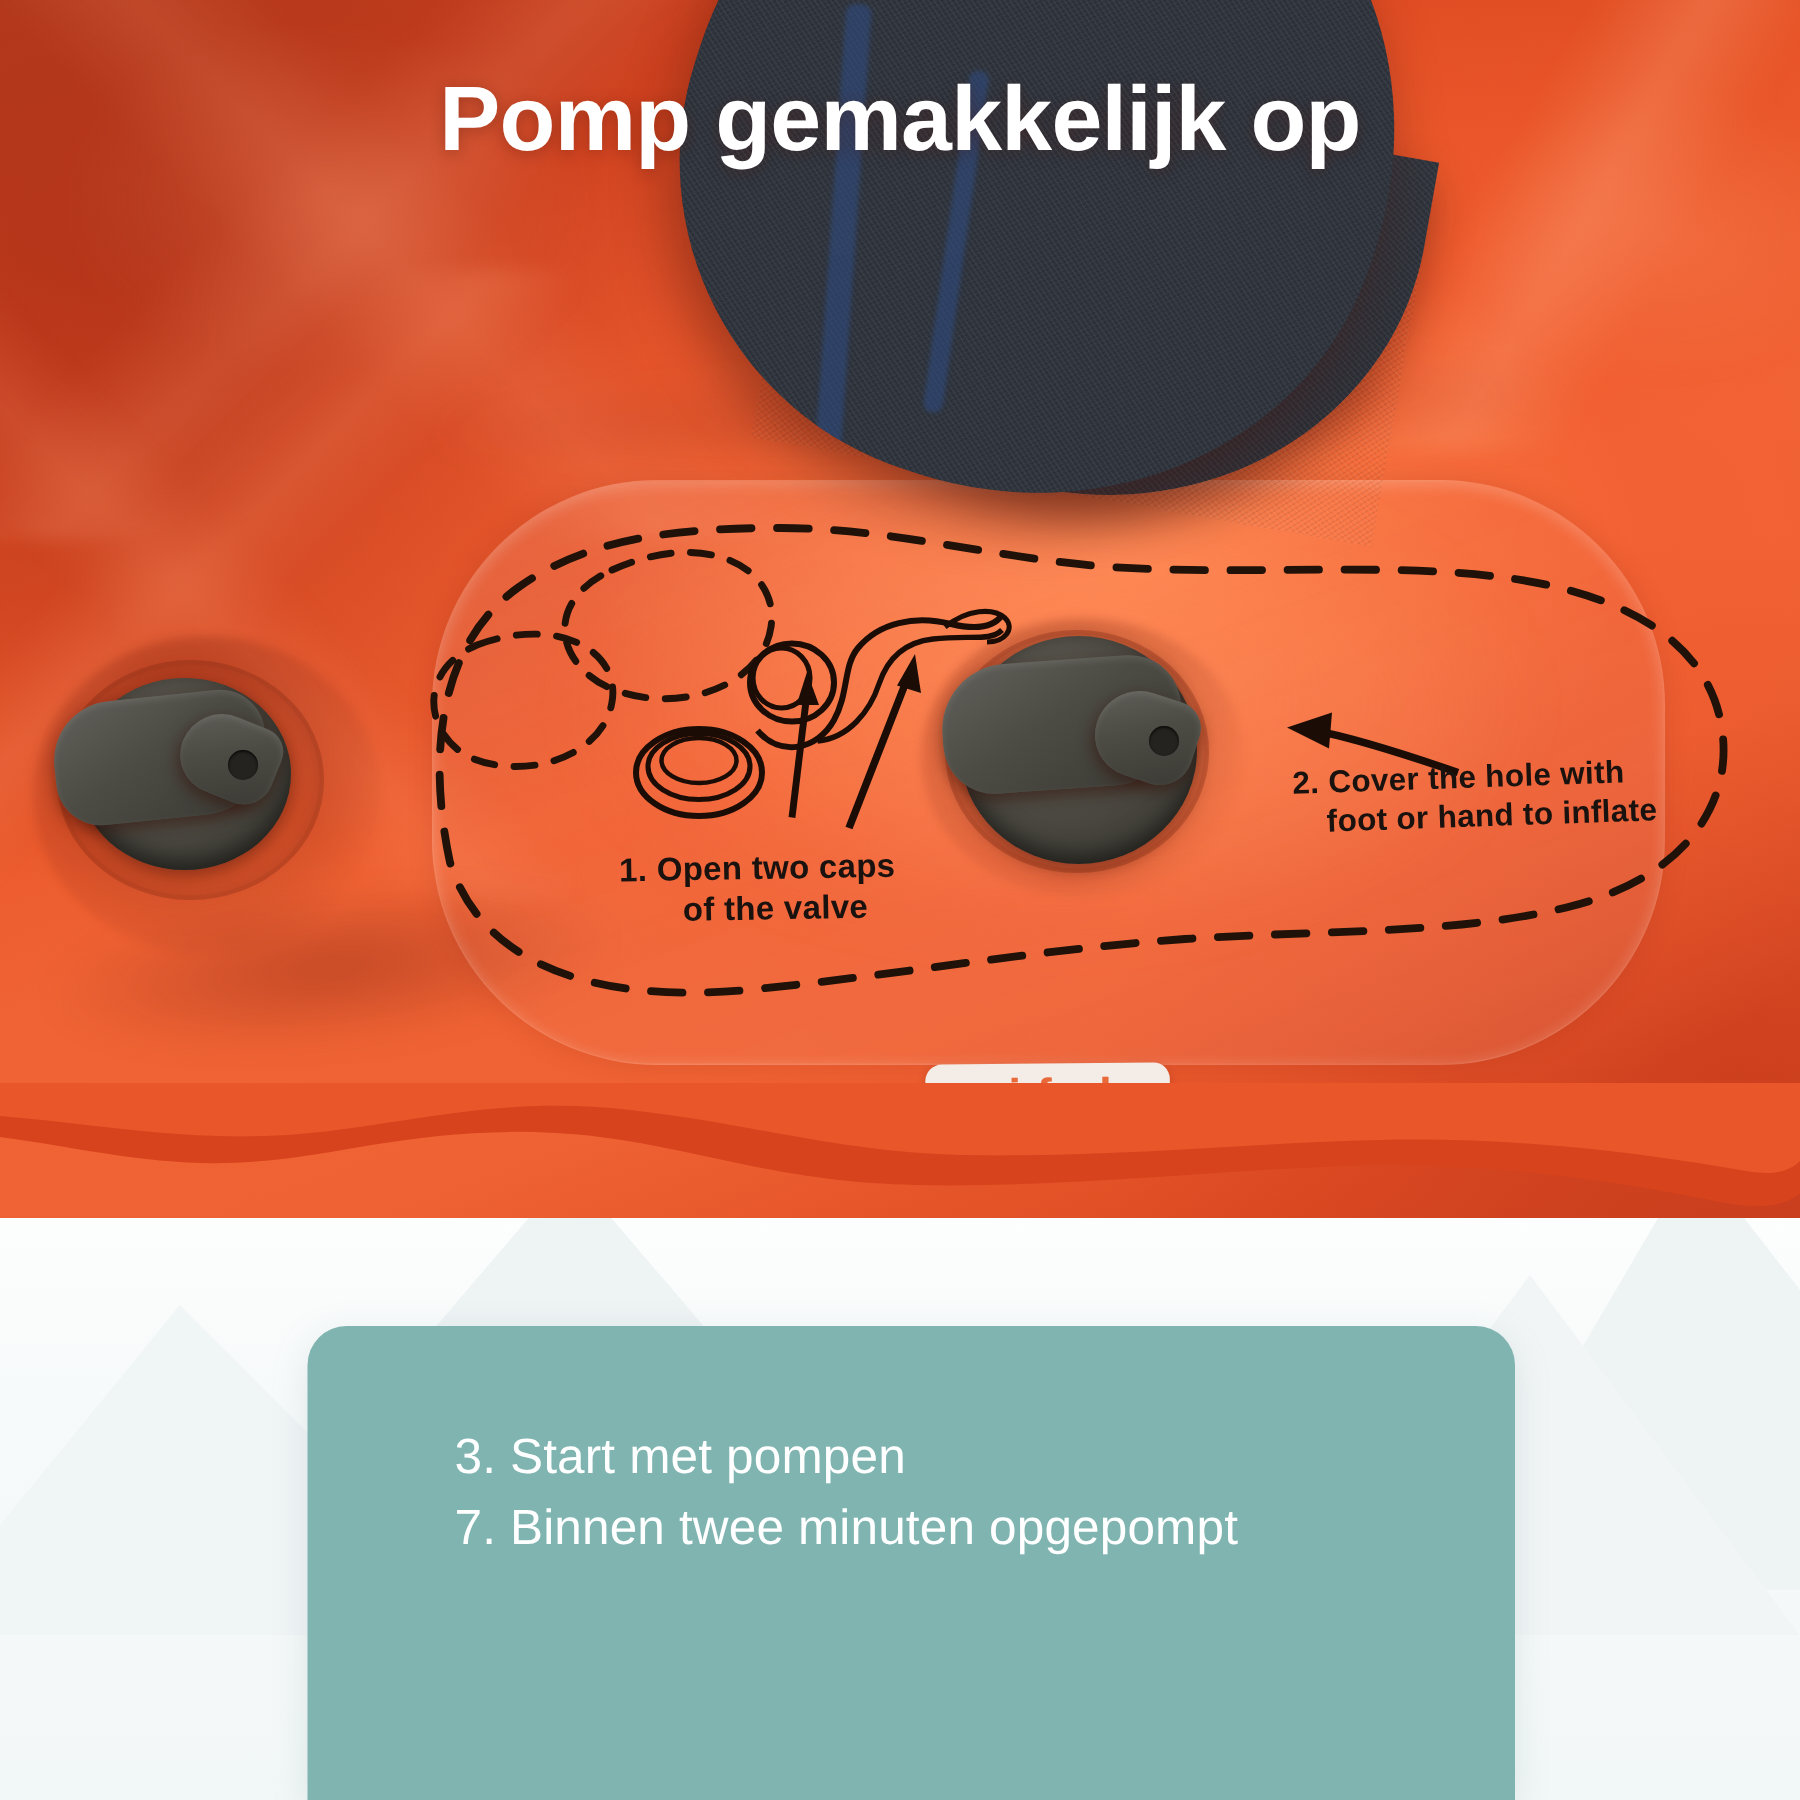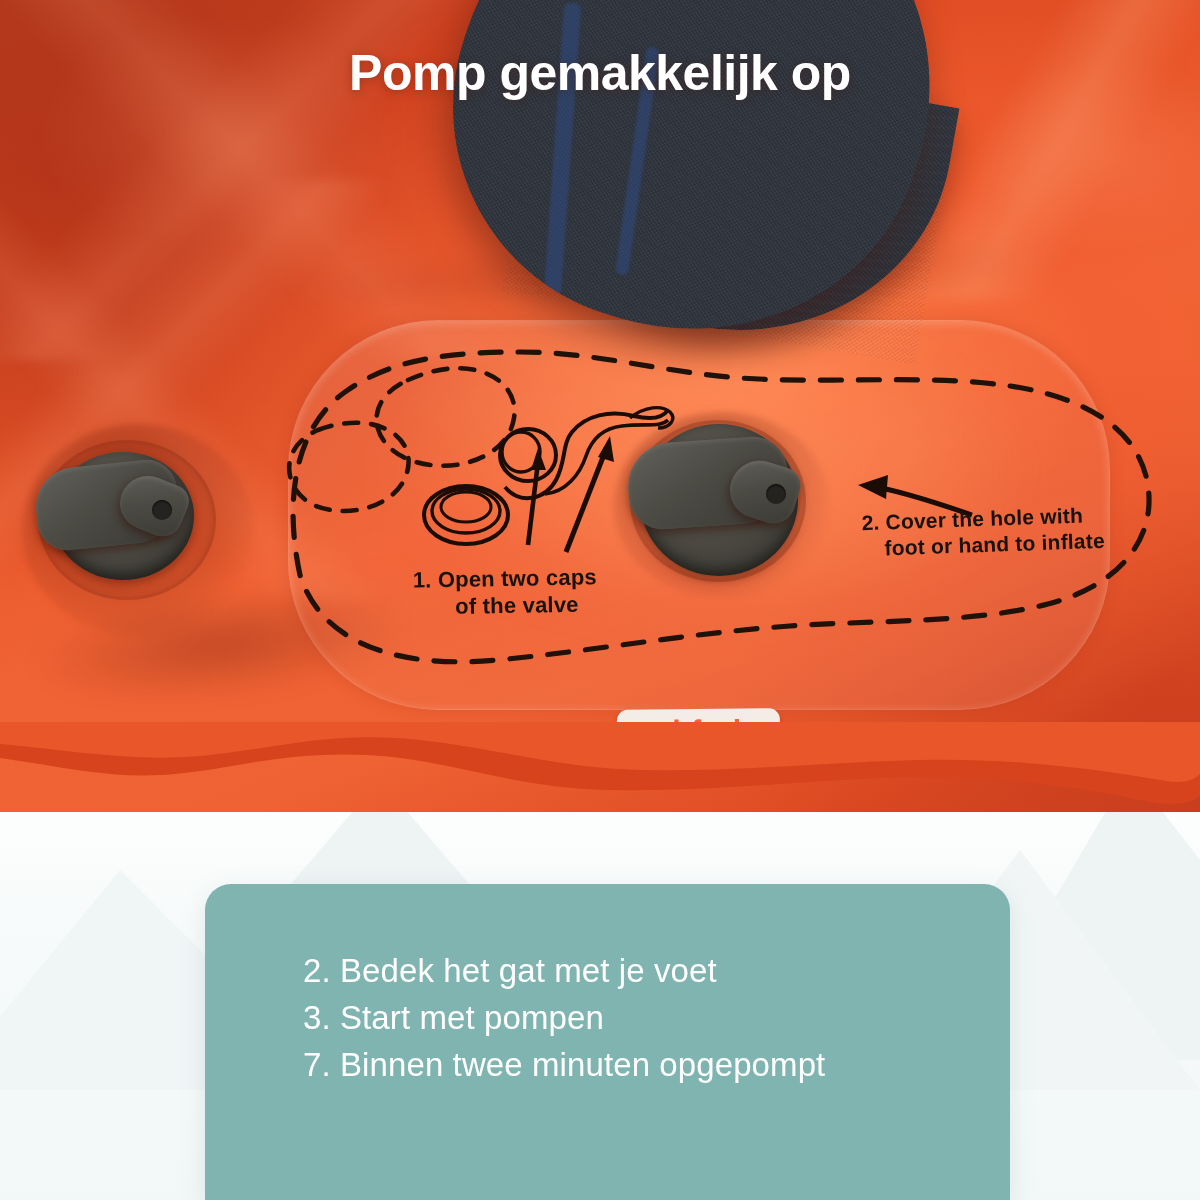--- a/index.html
+++ b/index.html
@@ -128,21 +128,21 @@
     box-shadow:0 2px 6px rgba(120,35,18,.28);
     transform:rotate(-0.6deg);
   }
   .brand span{ color:#e8693a; font-size:30px; font-weight:700; letter-spacing:-.6px; }
 
   
   .mat-edge{ position:absolute; left:0; bottom:0; width:1200px; height:90px; }
 
   
   .headline{ position:absolute; left:0; top:44px; width:1200px; text-align:center;
-             color:#ffffff; font-size:50px; font-weight:700; letter-spacing:-0.5px;
+             color:#ffffff; font-size:61px; font-weight:700; letter-spacing:-0.5px;
              text-shadow:0 2px 10px rgba(80,20,8,.35); }
   .subhead{ position:absolute; left:0; top:128px; width:1200px; text-align:center;
             color:#f6ecea; font-size:38px; font-weight:400; letter-spacing:.2px;
             text-shadow:0 2px 9px rgba(60,15,5,.40); }
 
   
   .steps-card{ position:absolute; left:205px; top:884px; width:805px; height:316px;
                background:#7fb4b0; border-radius:26px 26px 0 0;
                box-shadow:0 6px 24px rgba(120,150,150,.18); }
   .steps-list{ position:absolute; left:98px; top:64px; }
@@ -257,19 +257,18 @@
       <path d="M0 0 L0 22 C 70 28, 130 40, 200 34 C 270 28, 330 8, 420 18
                C 500 27, 560 46, 640 48 C 740 50, 830 40, 920 38
                C 1010 36, 1090 46, 1160 58 C 1180 62, 1192 60, 1200 52 L1200 0 Z" fill="#e8562a"></path>
     </svg>
   </div>
 
   <div class="headline">Pomp gemakkelijk op</div>
 
   <div class="steps-card">
     <div class="steps-list">
-      <div class="step">2. Bedek het gat met je voet</div>
       <div class="step">3. Start met pompen</div>
       <div class="step">7. Binnen twee minuten opgepompt</div>
     </div>
   </div>
 
 </div>
 
 </body></html>

